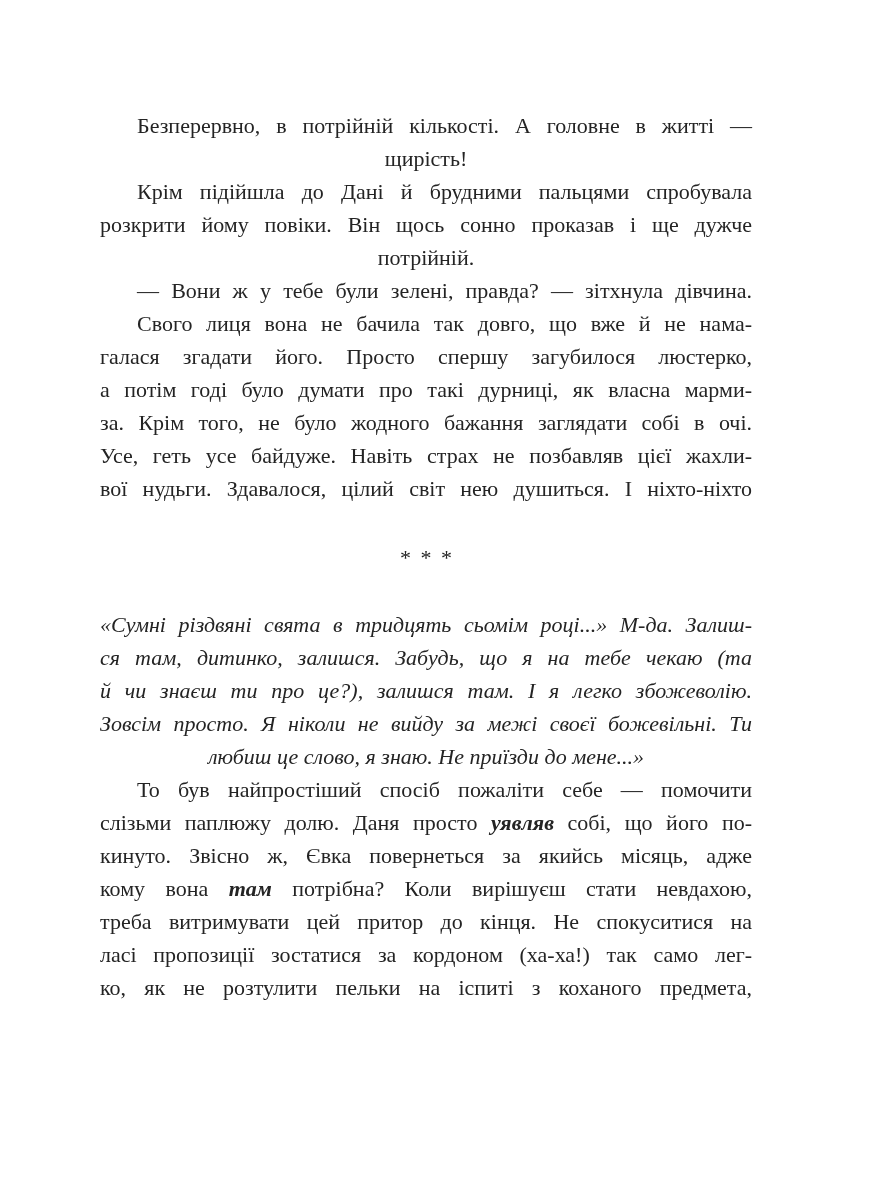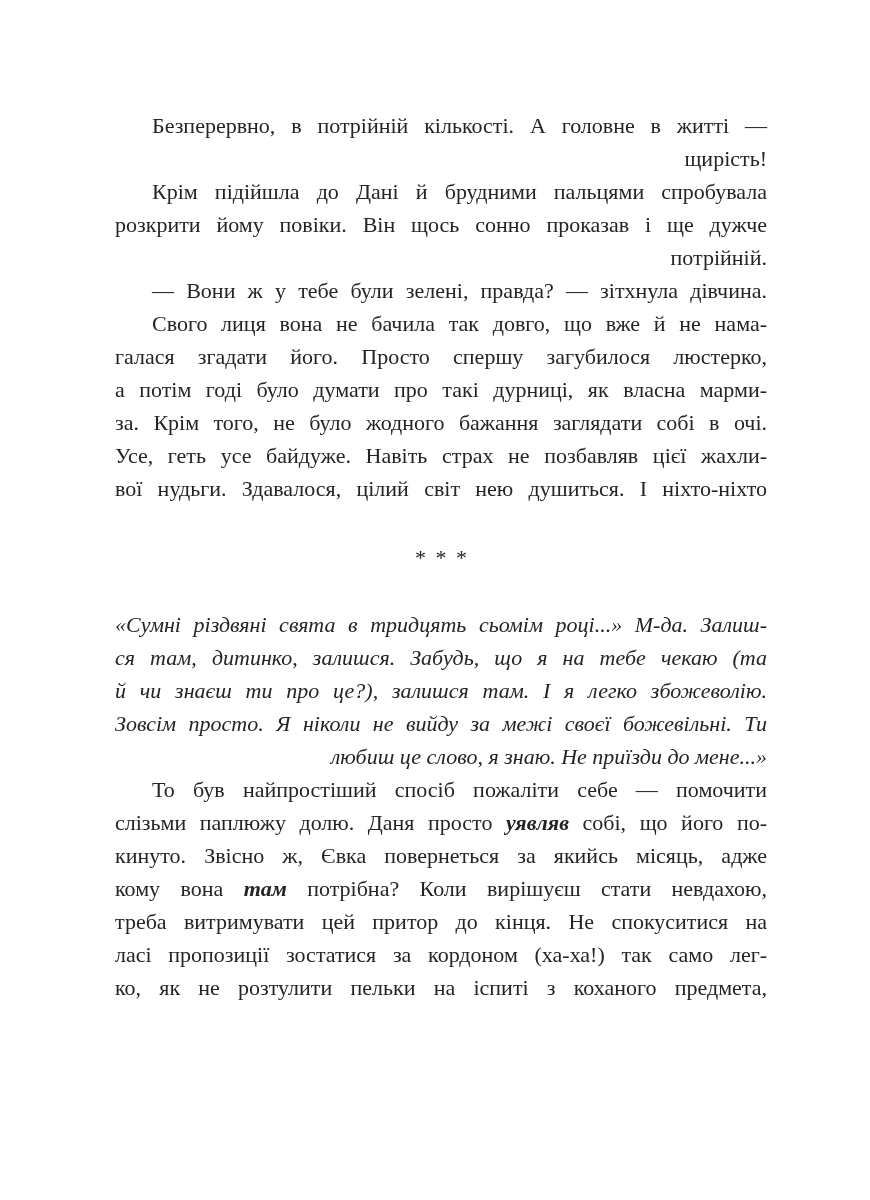--- a/index.html
+++ b/index.html
@@ -13,30 +13,30 @@
   .page {
     position: relative;
     width: 870px;
     height: 1200px;
     background: #ffffff;
     font-family: "Liberation Serif", "DejaVu Serif", serif;
   }
   .text-block {
     position: absolute;
     top: 109px;
-    left: 115px;
+    left: 100px;
     width: 652px;
     font-size: 22px;
     line-height: 33px;
     color: #242424;
   }
   .para { margin: 0; }
   .para.italic .line { font-style: italic; }
   .line {
-    text-align: right;
+    text-align: center;
     min-height: 33px;
   }
   .line.j {
     text-align: justify;
     text-align-last: justify;
   }
   .line.indent { text-indent: 37px; }
   .em-word {
     font-weight: bold;
     font-style: italic;

